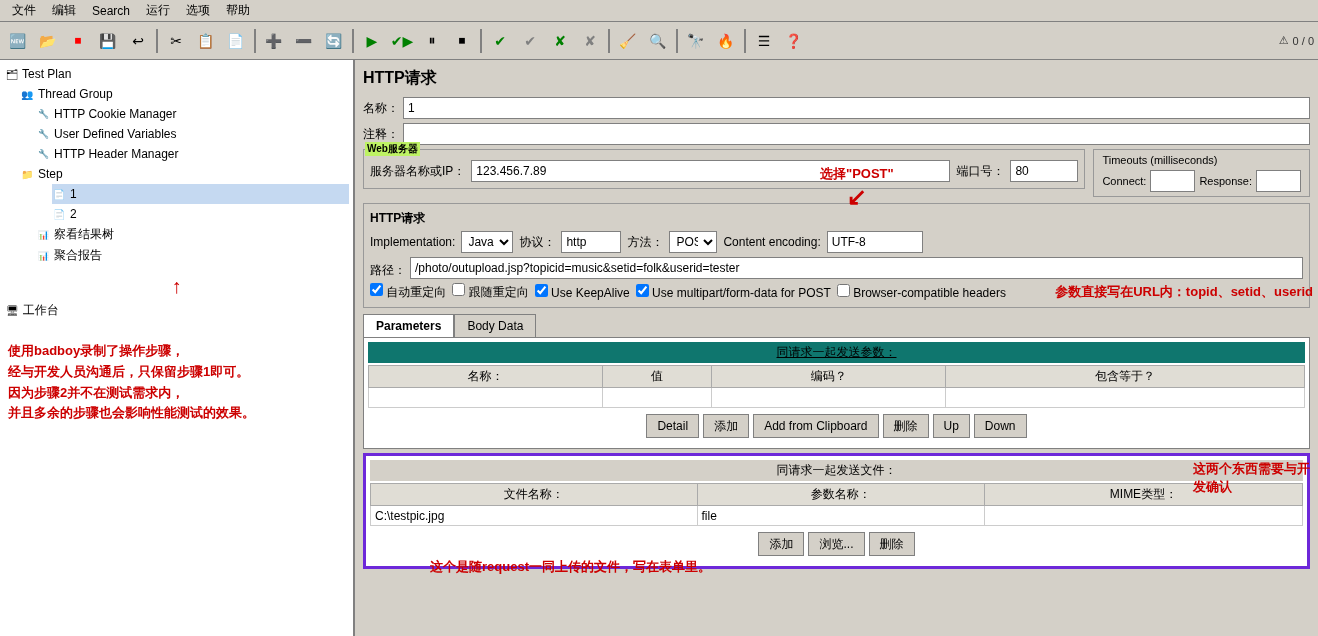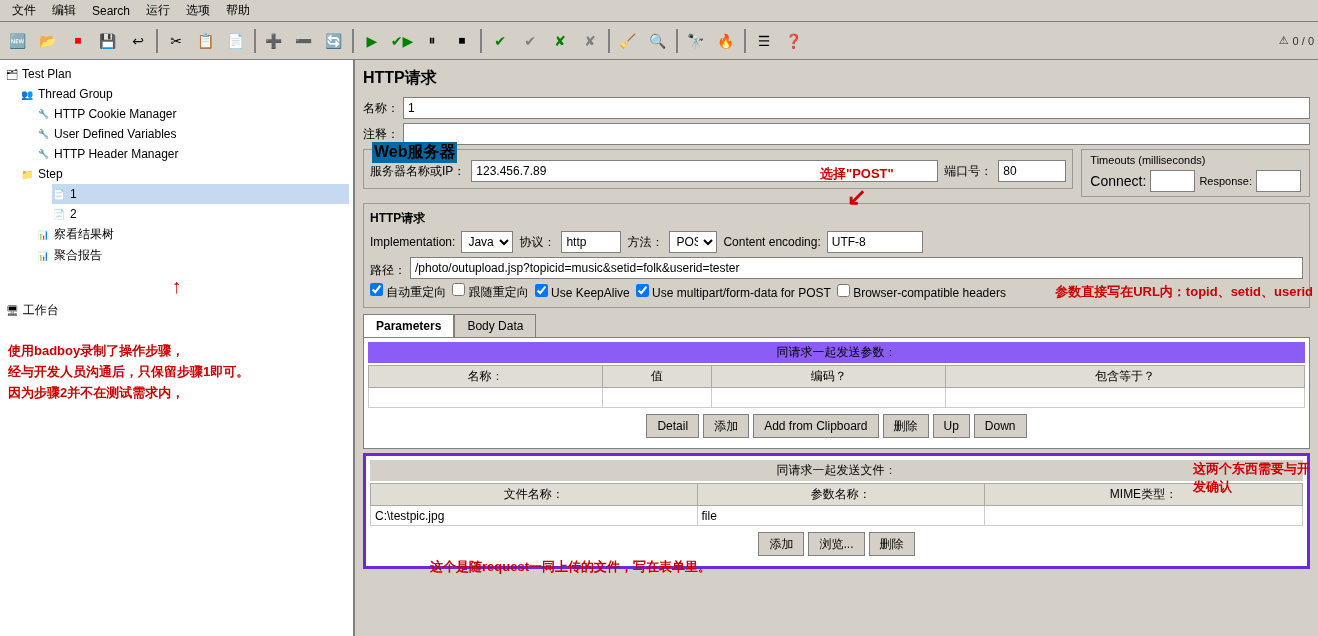--- a/index.html
+++ b/index.html
@@ -48,21 +48,21 @@
     .checkbox-row { display: flex; align-items: center; gap: 6px; margin-top: 4px; font-size: 12px; flex-wrap: wrap; }
     .checkbox-row input[type=checkbox] { margin: 0; }
 
     
     .tab-bar { display: flex; gap: 0; margin-top: 6px; }
     .tab { padding: 4px 12px; border: 1px solid #808080; background: #d4d0c8; cursor: pointer; font-size: 12px; border-bottom: none; }
     .tab.active { background: white; font-weight: bold; }
 
     
     .params-section { background: white; border: 1px solid #808080; padding: 4px; }
-    .params-header { text-align: center; font-size: 12px; background: #8b5cf6; padding: 2px; margin-bottom: 2px; }
+    .params-header { text-align: center; font-size: 12px; background: #0f766e; padding: 2px; margin-bottom: 2px; text-decoration: underline; }
     .params-table { width: 100%; border-collapse: collapse; font-size: 12px; }
     .params-table th { background: #e0ddd5; border: 1px solid #aaa; padding: 2px 4px; text-align: center; font-weight: normal; }
     .params-table td { border: 1px solid #ccc; padding: 2px 4px; height: 20px; }
 
     .btn-row { display: flex; gap: 4px; justify-content: center; padding: 6px 0; }
     .action-btn { height: 24px; padding: 0 10px; border: 1px solid #808080; background: #d4d0c8; cursor: pointer; font-size: 12px; white-space: nowrap; }
 
     
     .files-section { background: white; border: 3px solid #6d28d9; margin-top: 4px; padding: 4px; }
     .files-header { text-align: center; background: #d4d0c8; padding: 2px; margin-bottom: 2px; font-size: 12px; }
@@ -176,52 +176,53 @@
 
     <div class="workbench">
       <span style="font-size: 10px;">🖥</span>
       <span>工作台</span>
     </div>
 
     <div class="annotation-text">
       <div>使用badboy录制了操作步骤，</div>
       <div>经与开发人员沟通后，只保留步骤1即可。</div>
       <div>因为步骤2并不在测试需求内，</div>
+      <div>并且多余的步骤也会影响性能测试的效果。</div>
     </div>
   </div>
 
   <div class="right-panel">
 
     <div class="section-title">HTTP请求</div>
 
     <div class="form-row">
       <span class="form-label">名称：</span>
       <input class="form-input form-input-wide" type="text" value="1" style="">
     </div>
 
     <div class="form-row">
       <span class="form-label">注释：</span>
       <input class="form-input form-input-wide" type="text" style="">
     </div>
 
     <div style="display: flex; gap: 8px; align-items: flex-start; margin-bottom: 6px;">
       <div style="flex:1; border: 1px solid #999; padding: 6px; position: relative; background: #d4d0c8;">
-        <span style="position: absolute; top: -8px; left: 8px; background: #0369a1; padding: 0 2px; font-size: 16px; font-weight: bold;">Web服务器</span>
+        <span style="position: absolute; top: -8px; left: 1px; background: #bef264; padding: 0 2px; font-size: 10px; font-weight: bold;">Web服务器</span>
         <div style="display: flex; align-items: center; gap: 6px; margin-top: 4px; flex-wrap: wrap;">
           <span class="form-label">服务器名称或IP：</span>
           <input class="form-input" style="flex: 1 1 0%; min-width: 150px;" type="text" value="123.456.7.89">
           <span class="form-label">端口号：</span>
           <input class="form-input" style="width: 68px;" type="text" value="80">
         </div>
       </div>
 
       <div style="border: 1px solid #999; padding: 4px 8px; background: #d4d0c8; min-width: 200px;">
         <div style="font-size: 11px; font-weight: normal; margin-bottom: 4px;">Timeouts (milliseconds)</div>
         <div style="display: flex; align-items: center; gap: 4px;">
-          <span style="font-size: 14px;">Connect:</span>
+          <span style="font-size: 11px;">Connect:</span>
           <input class="form-input" style="width: 45px;" type="text">
           <span style="font-size: 11px;">Response:</span>
           <input class="form-input" style="width: 45px;" type="text">
         </div>
       </div>
     </div>
 
     <div style="display: flex; align-items: flex-start; position: relative;">
       <div style="flex:1;">
 

